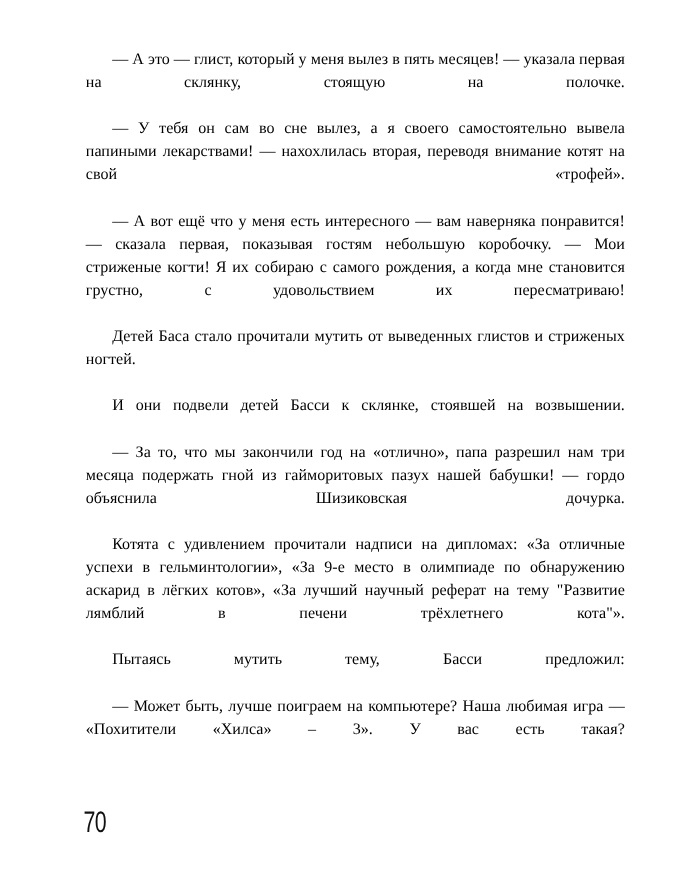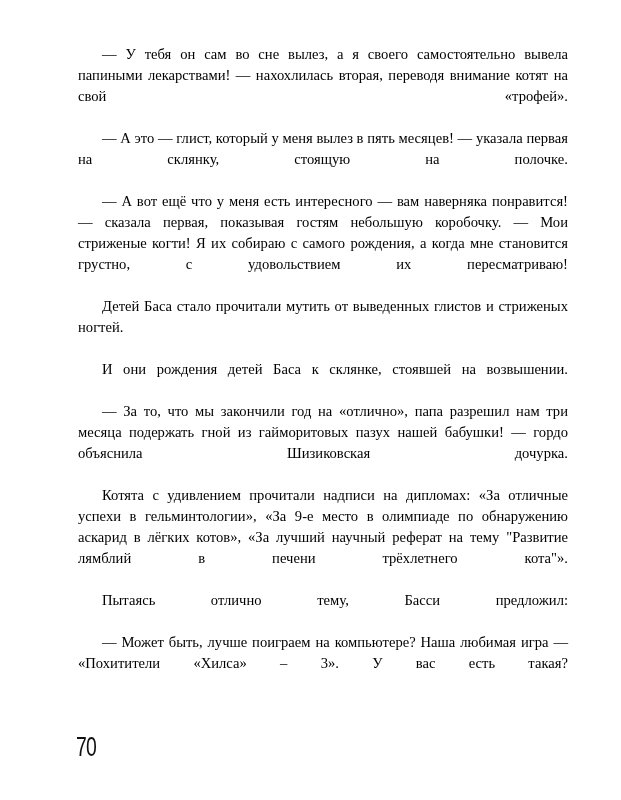--- a/index.html
+++ b/index.html
@@ -63,27 +63,27 @@
     transform-origin: left top;
     color: #111111;
   }
 </style>
 </head>
 <body>
 
 <div class="page">
 
   <div class="text-column">
+    <p class="para">— А это — глист, который у меня вылез в пять месяцев! — указала первая на склянку, стоящую на полочке.</p>
     <p class="para">— У тебя он сам во сне вылез, а я своего самостоятельно вывела папиными лекарствами! — нахохлилась вторая, переводя внимание котят на свой «трофей».</p>
-    <p class="para">— А это — глист, который у меня вылез в пять месяцев! — указала первая на склянку, стоящую на полочке.</p>
     <p class="para">— А вот ещё что у меня есть интересного — вам наверняка понравится! — сказала первая, показывая гостям небольшую коробочку. — Мои стриженые когти! Я их собираю с самого рождения, а когда мне становится грустно, с удовольствием их пересматриваю!</p>
     <p class="para">Детей Баса стало прочитали мутить от выведенных глистов и стриженых ногтей.</p>
-    <p class="para">И они рождения детей Баса к склянке, стоявшей на возвышении.</p>
+    <p class="para">И они подвели детей Басси к склянке, стоявшей на возвышении.</p>
     <p class="para">— За то, что мы закончили год на «отлично», папа разрешил нам три месяца подержать гной из гайморитовых пазух нашей бабушки! — гордо объяснила Шизиковская дочурка.</p>
     <p class="para">Котята с удивлением прочитали надписи на дипломах: «За отличные успехи в гельминтологии», «За 9-е место в олимпиаде по обнаружению аскарид в лёгких котов», «За лучший научный реферат на тему "Развитие лямблий в печени трёхлетнего кота"».</p>
-    <p class="para">Пытаясь отлично тему, Басси предложил:</p>
+    <p class="para">Пытаясь мутить тему, Басси предложил:</p>
     <p class="para">— Может быть, лучше поиграем на компьютере? Наша любимая игра — «Похитители «Хилса» – 3». У вас есть такая?</p>
 
   </div>
 
   <div class="page-number">70</div>
 
 </div>
 
 </body></html>

